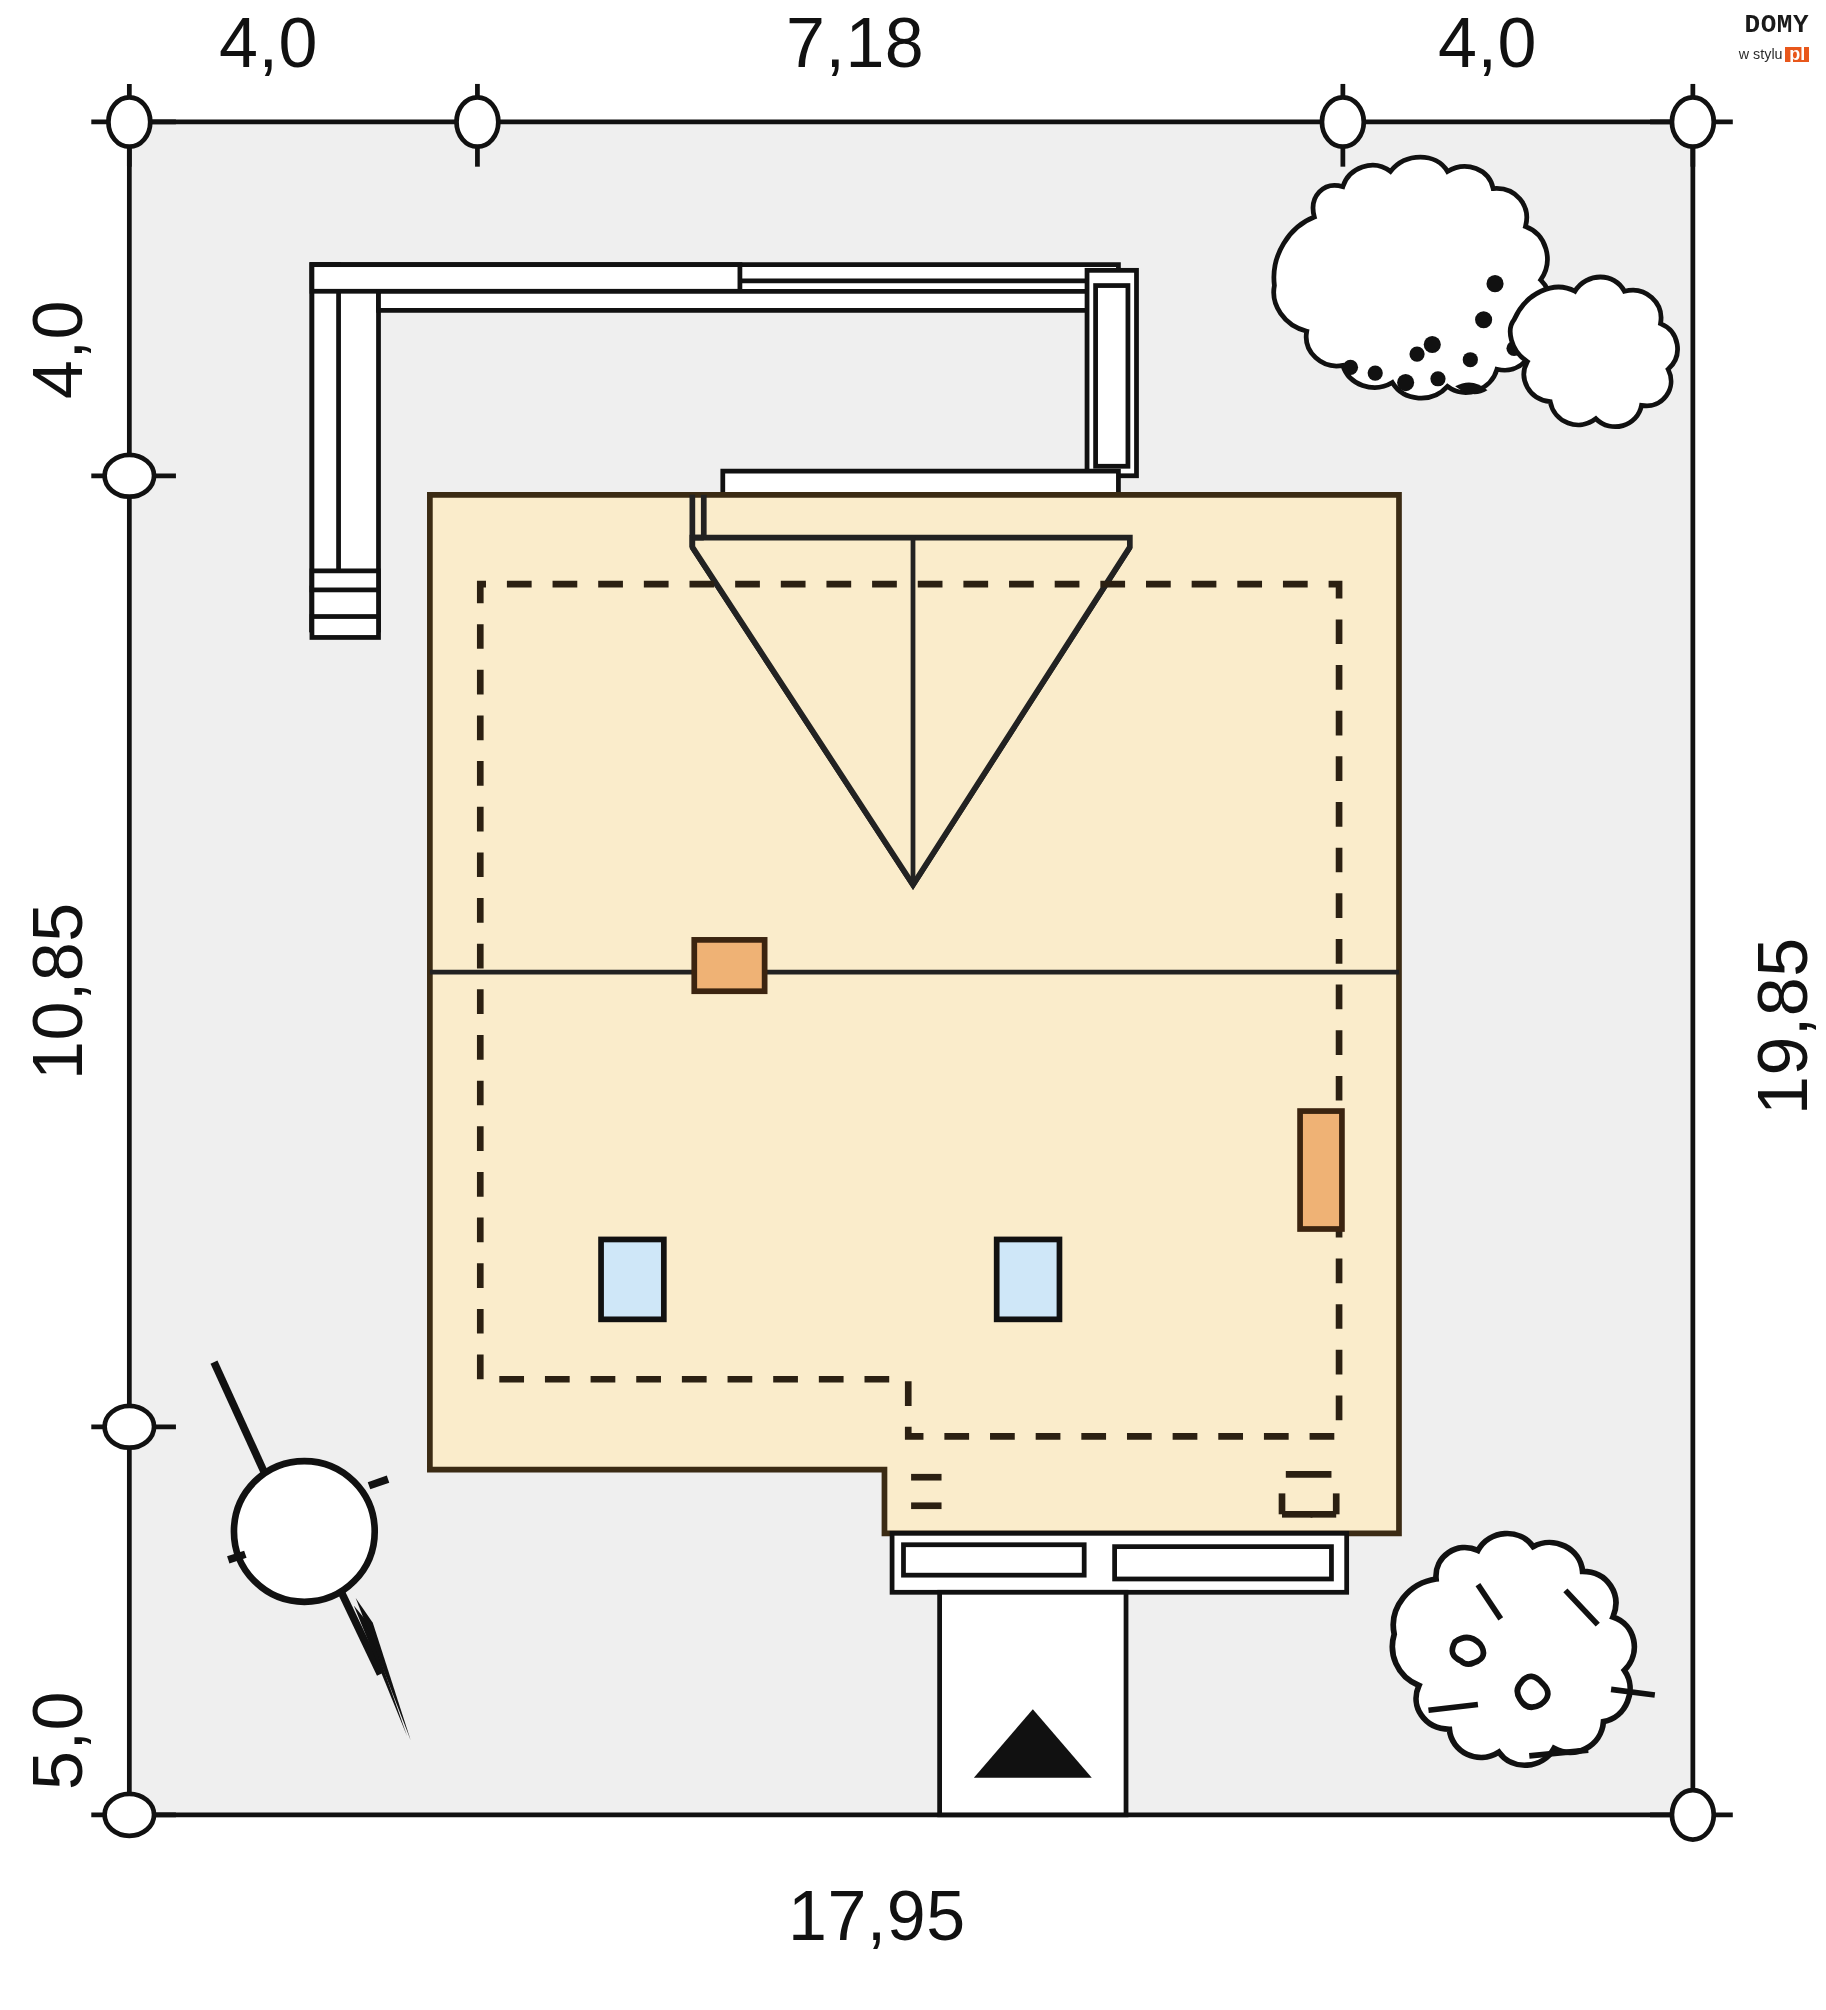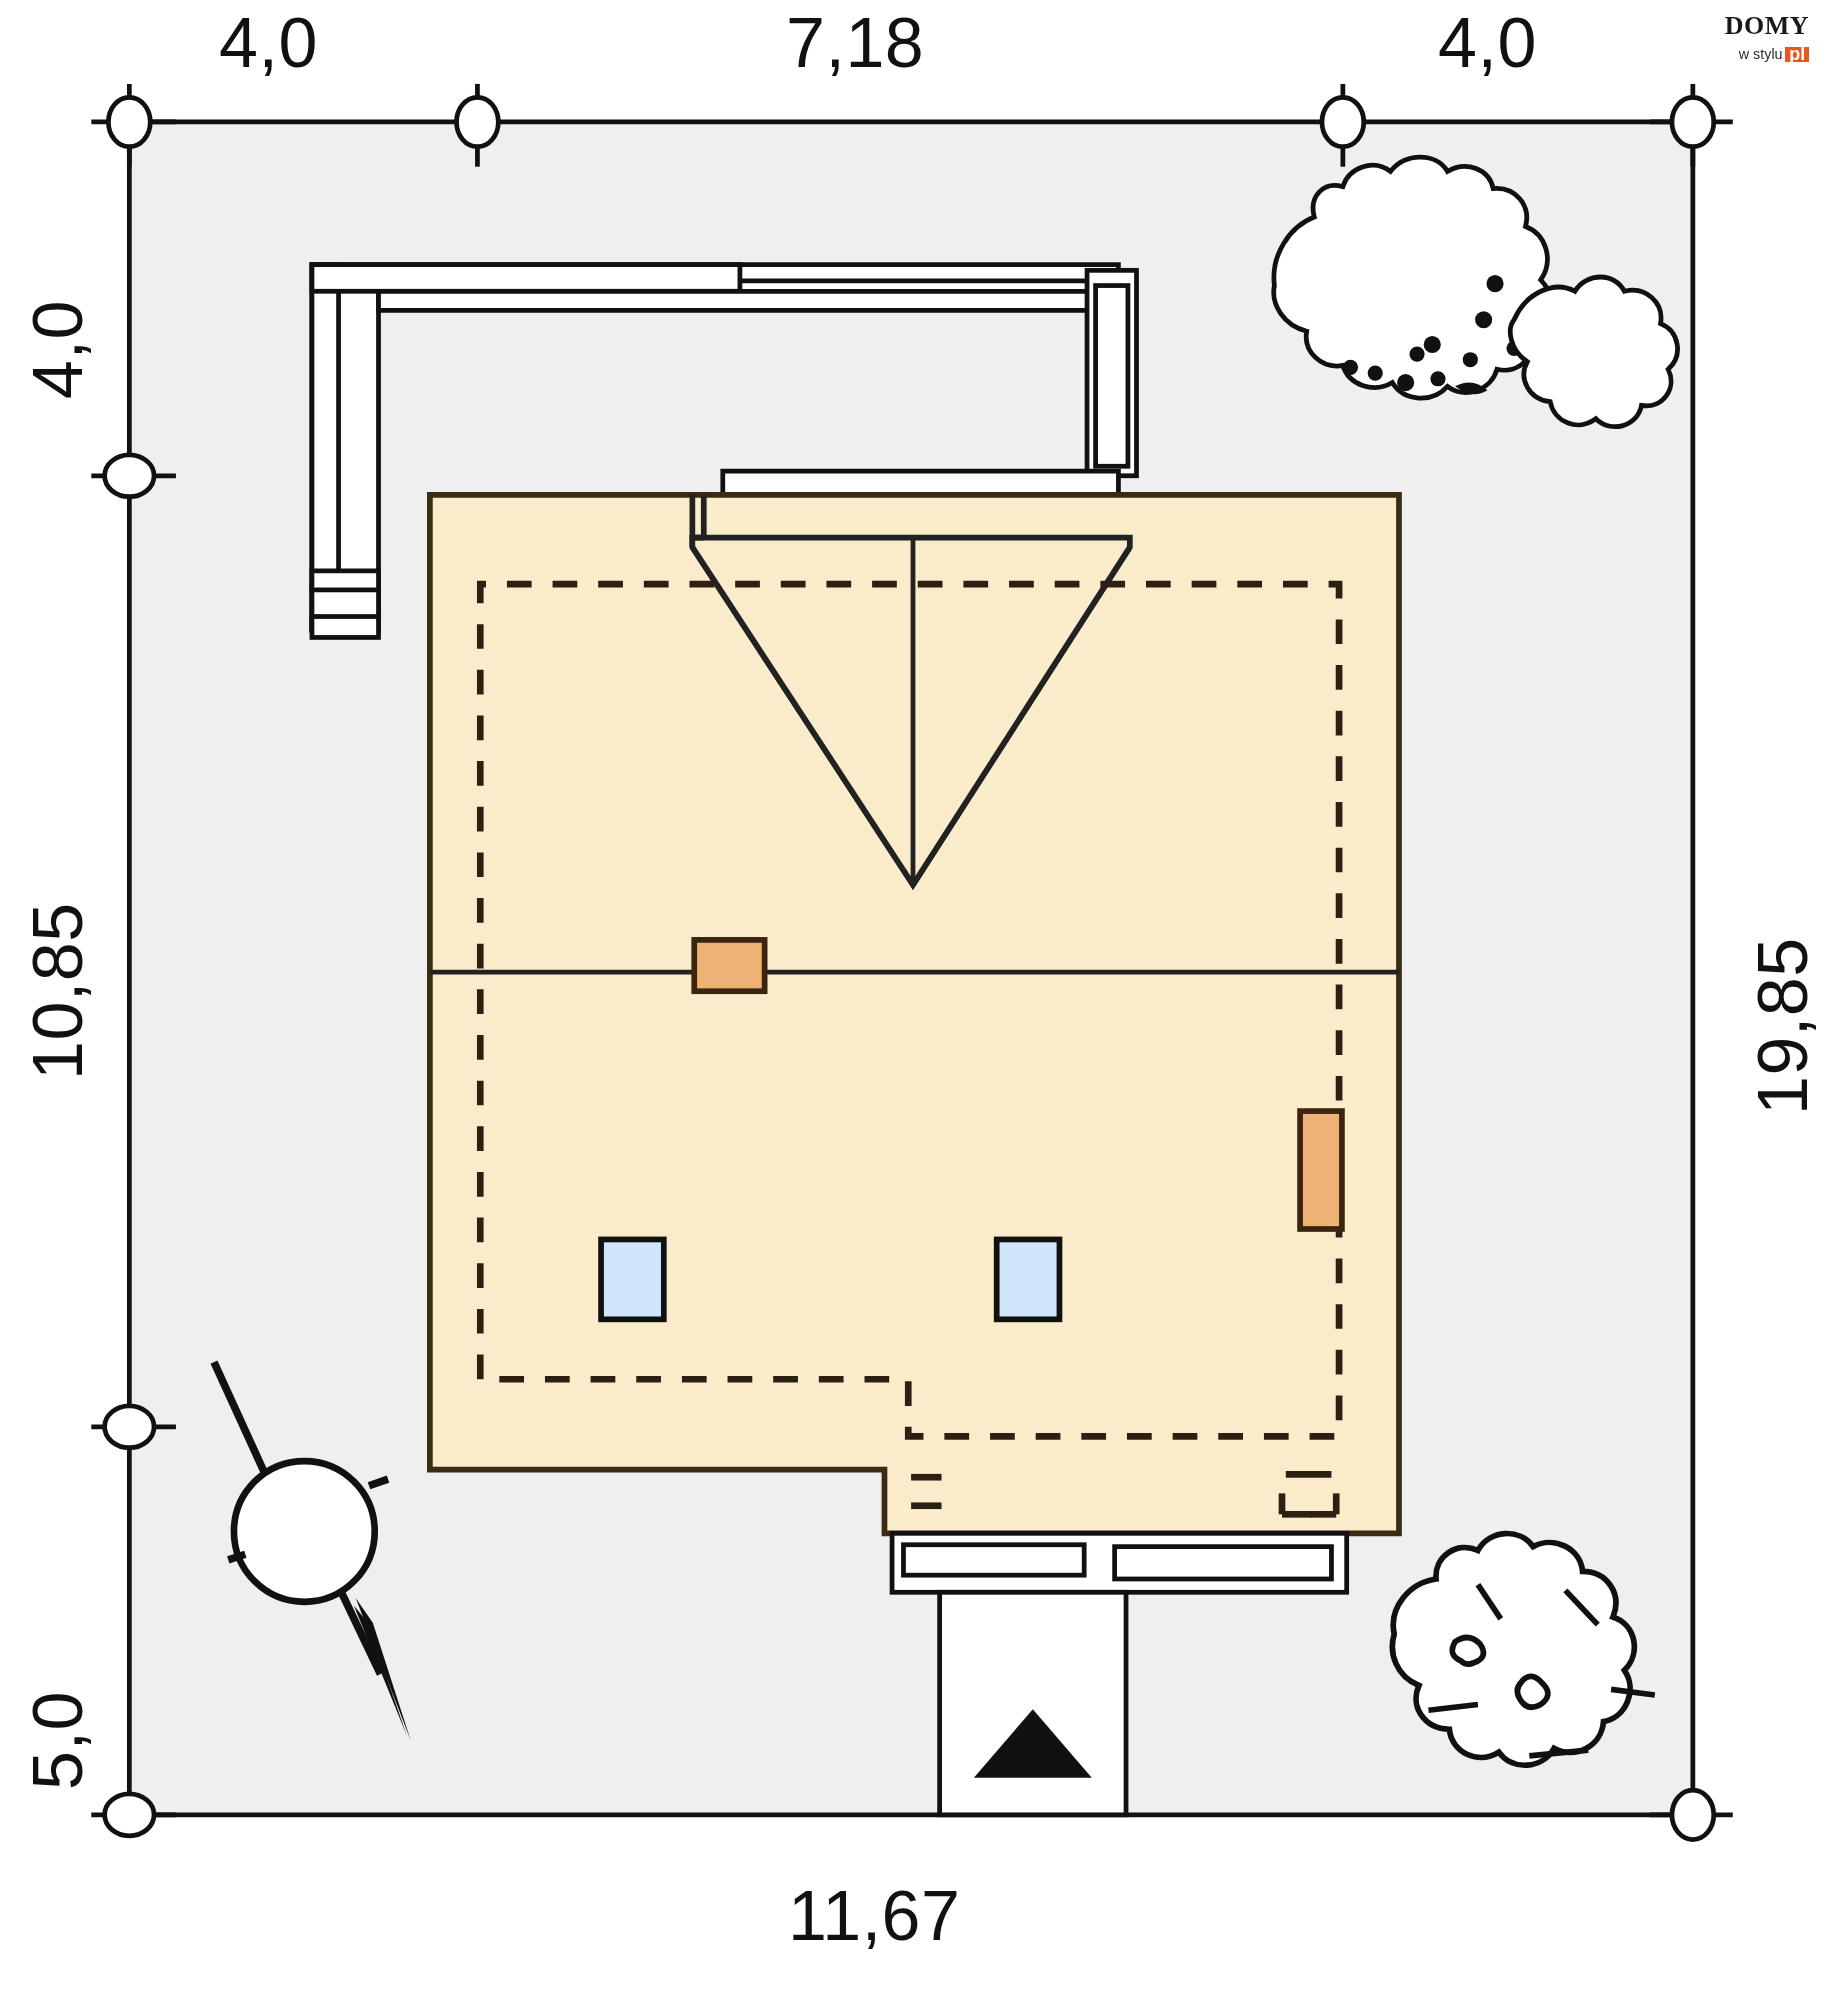--- a/index.html
+++ b/index.html
@@ -43,21 +43,21 @@
   }
   .rot-ccw { transform: rotate(-90deg); }
   #logo {
     position: absolute;
     right: 17px;
     top: 13.3px;
     text-align: right;
     user-select: none;
   }
   #logo .logo-main {
-    font-family: Liberation Serif, serif;
+    font-family: Liberation Mono, monospace;
     font-weight: bold;
     font-size: 26px;
     letter-spacing: 0.5px;
     color: #1a1a1a;
     line-height: 25px;
   }
   #logo .logo-sub {
     font-family: "Liberation Sans", sans-serif;
     font-size: 14.3px;
     color: #2b2b2b;
@@ -318,21 +318,21 @@
   <div class="dim-text dim-h" style="left:1438px; top:7.6px;">4,0</div>
 
   <div class="dim-text dim-v rot-ccw" style="left:23px; top:399px;">4,0</div>
 
   <div class="dim-text dim-v rot-ccw" style="left:23px; top:1080px;">10,85</div>
 
   <div class="dim-text dim-v rot-ccw" style="left:23px; top:1790px;">5,0</div>
 
   <div class="dim-text dim-v rot-ccw" style="left:1748px; top:1115px;">19,85</div>
 
-  <div class="dim-text dim-h" style="left:788px; top:1881px;">11,67</div>
+  <div class="dim-text dim-h" style="left:788px; top:1881px;">17,95</div>
 
   <div id="logo">
     <div class="logo-main">DOMY</div>
     <div class="logo-sub">
       <span>w stylu</span>
       <span class="logo-pl">pl</span>
     </div>
   </div>
 
 </div>

